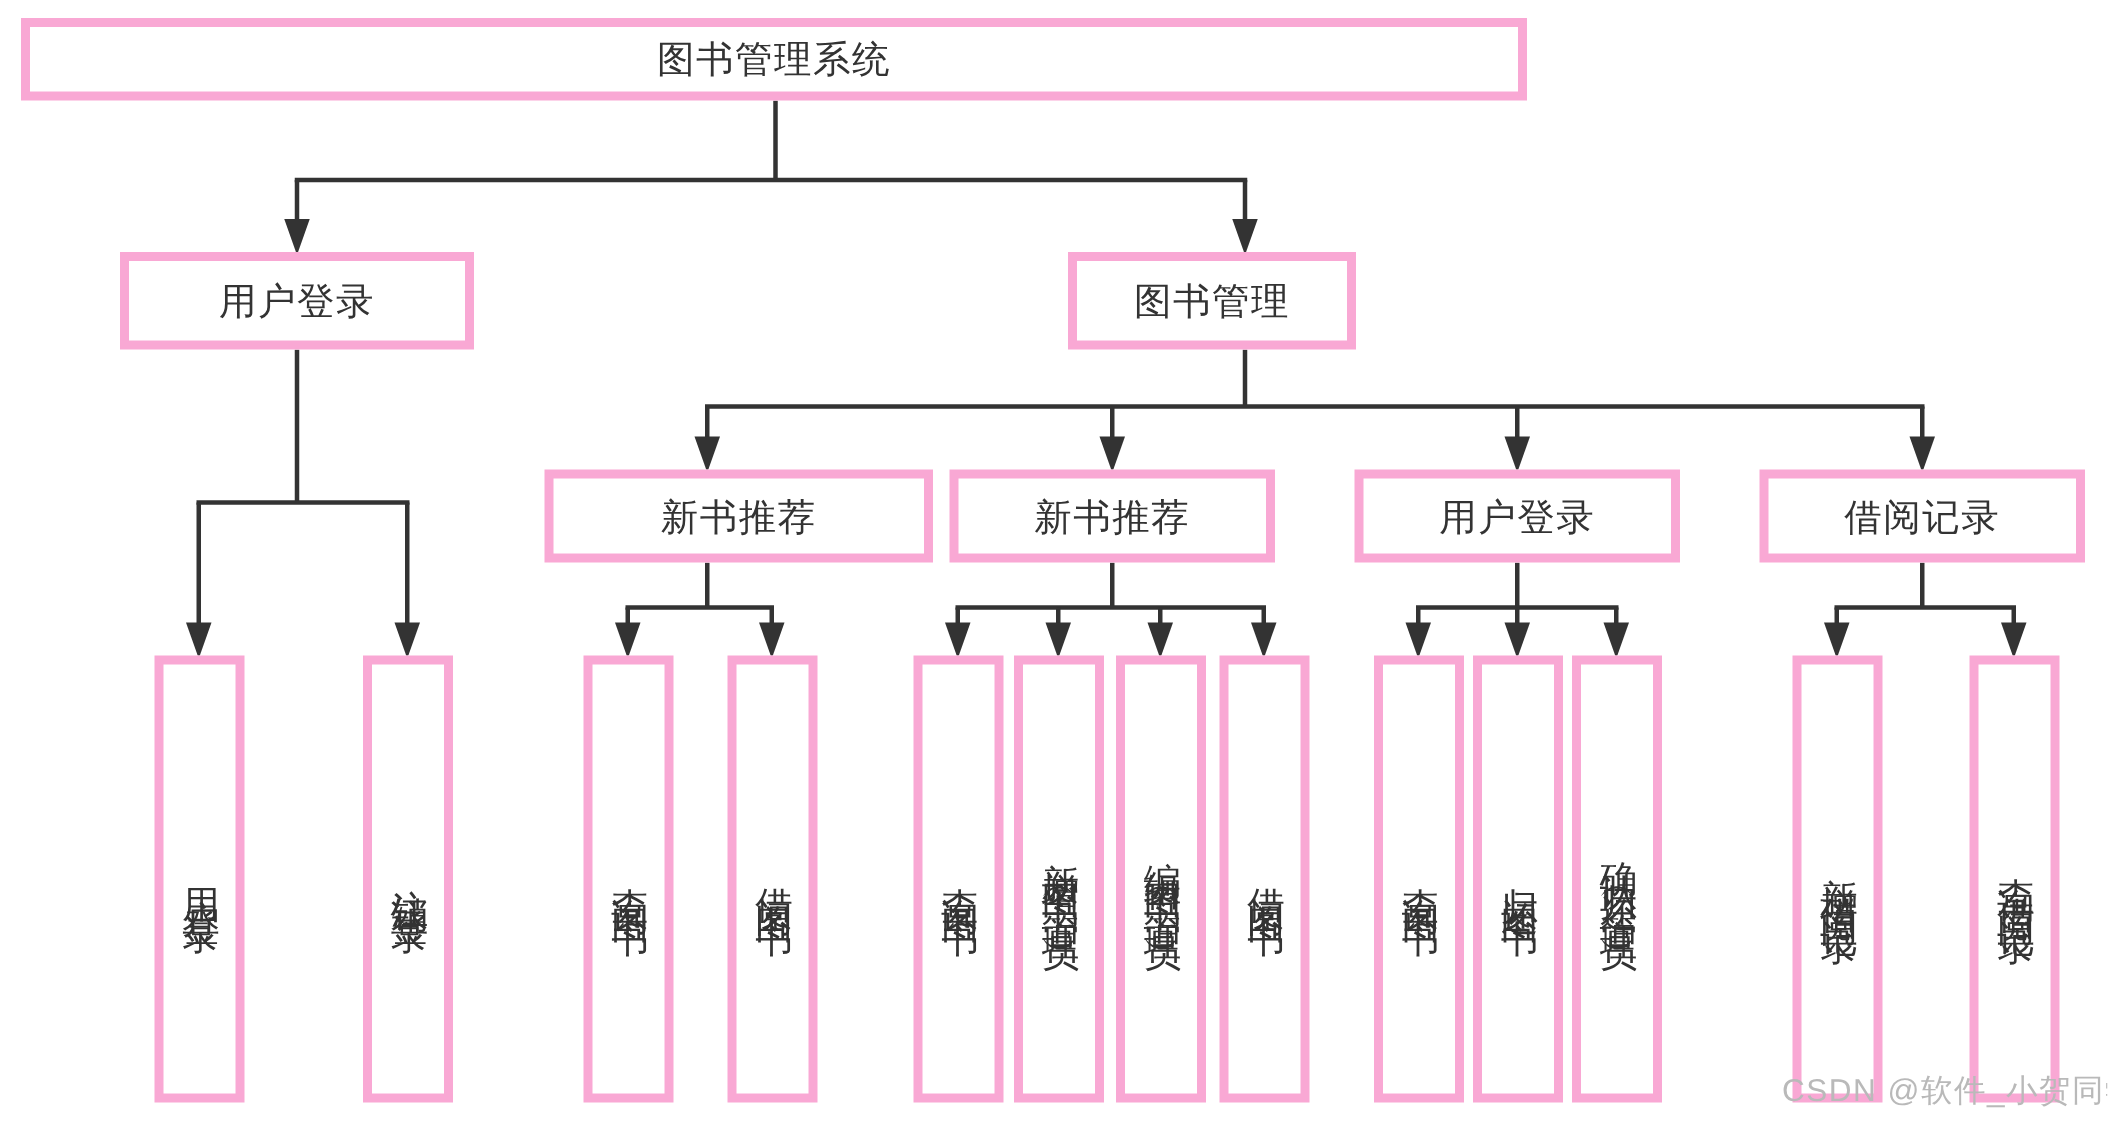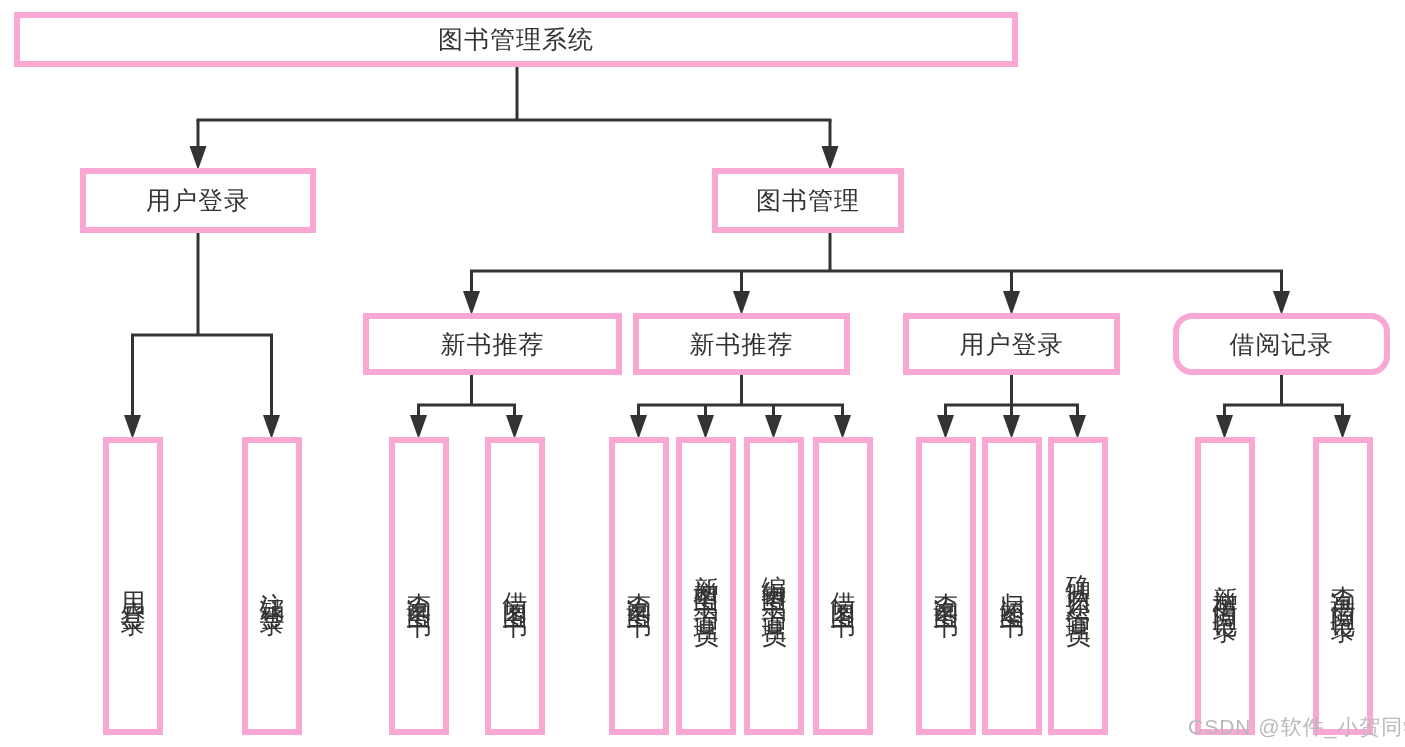--- a/index.html
+++ b/index.html
@@ -124,21 +124,21 @@
   </svg>
 
   <div class="node" style="left:14px; top:12px; width:1004px; height:55px;">图书管理系统</div>
 
   <div class="node" style="left:80px; top:168px; width:236px; height:65px;">用户登录</div>
   <div class="node" style="left:712px; top:168px; width:192px; height:65px;text-align:center;">图书管理</div>
 
   <div class="node" style="left:363px; top:313px; width:259px; height:62px;">新书推荐</div>
   <div class="node" style="left:633px; top:313px; width:217px; height:62px;">新书推荐</div>
   <div class="node" style="left:903px; top:313px; width:217px; height:62px;">用户登录</div>
-  <div class="node" style="left:1173px; top:313px; width:217px; height:62px;border-radius:19px;">借阅记录</div>
+  <div class="node" style="left:1173px; top:313px; width:217px; height:62px;">借阅记录</div>
 
   <div class="node vnode" style="left:103px; top:437px; width:60px; height:298px;">
     <span class="vtext">用户登录</span>
   </div>
   <div class="node vnode" style="left:242px; top:437px; width:60px; height:298px;">
     <span class="vtext">注销登录</span>
   </div>
 
   <div class="node vnode" style="left:389px; top:437px; width:60px; height:298px;">
     <span class="vtext">查询图书</span>

